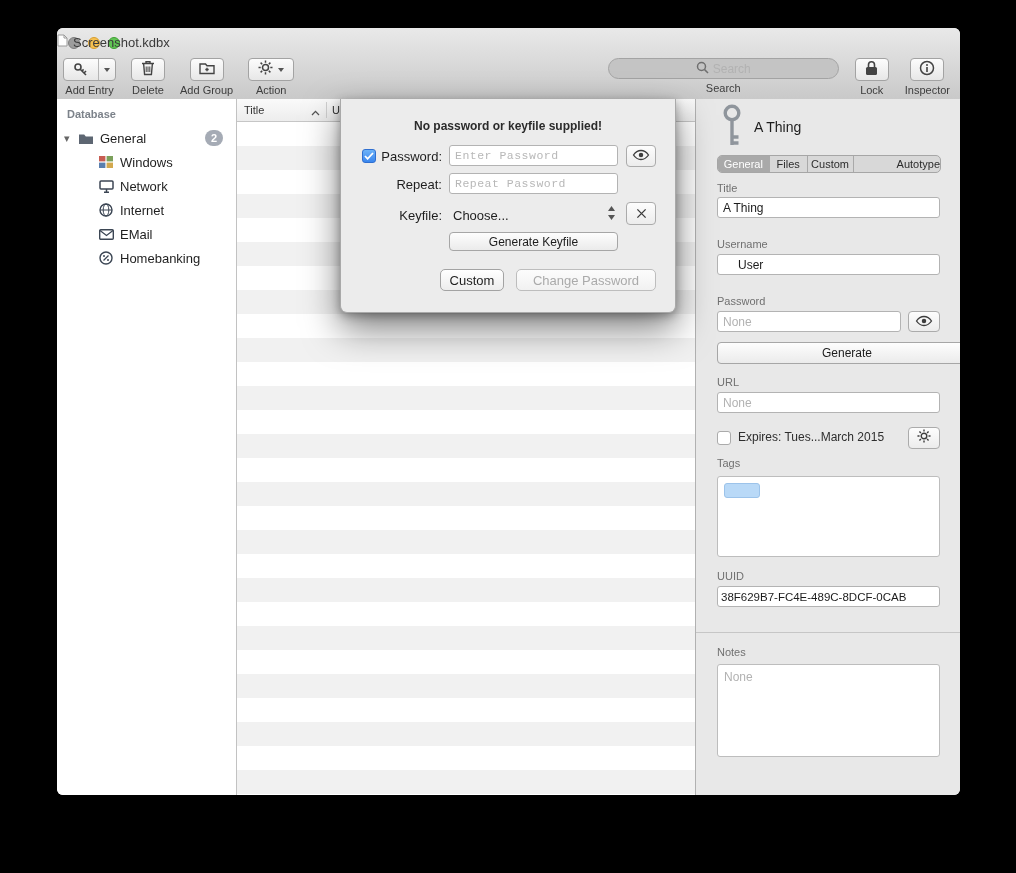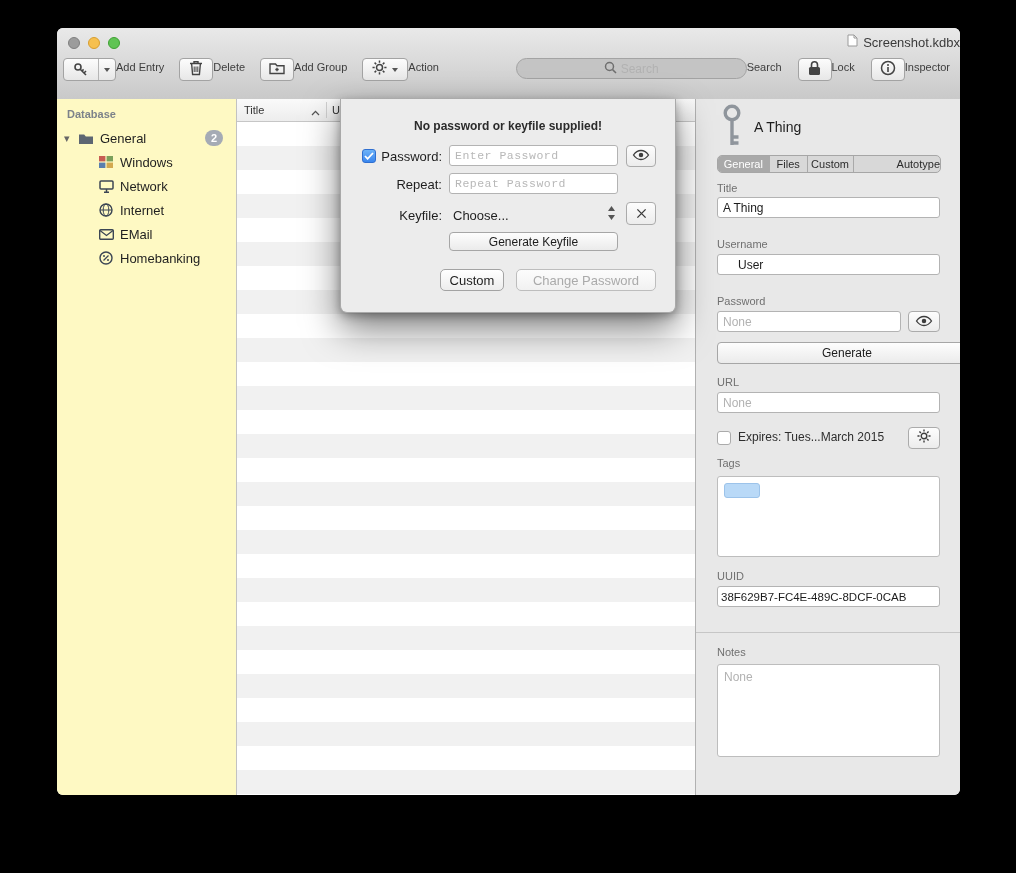--- a/index.html
+++ b/index.html
@@ -9,40 +9,40 @@
   .window{position:absolute;left:57px;top:28px;width:903px;height:767px;border-radius:6px;
           background:#ececec;overflow:hidden;box-shadow:0 22px 55px rgba(0,0,0,.75);}
   
   .header{position:absolute;left:0;top:0;right:0;height:71px;
           background:linear-gradient(#e9e9e9,#c9c9c9);border-bottom:1px solid #9a9a9a;}
   .traffic{position:absolute;left:11px;top:9px;display:flex;gap:8px;}
   .tl{width:12px;height:12px;border-radius:50%;box-sizing:border-box;}
   .tl-close{background:#9c9c9c;border:1px solid #7f7f7f;}
   .tl-min{background:#f6c04f;border:1px solid #d89e2f;}
   .tl-zoom{background:#60c454;border:1px solid #3fa133;}
-  .titlebar-title{position:absolute;left:0;right:0;top:6px;display:flex;justify-content:flex-end;
+  .titlebar-title{position:absolute;left:0;right:0;top:6px;display:flex;justify-content:flex-start;
                   align-items:center;gap:5px;font-size:13px;color:#3a3a3a;}
   .toolbar-left{position:absolute;left:6px;top:30px;display:flex;gap:15px;}
   .toolbar-right{position:absolute;right:10px;top:30px;display:flex;gap:16px;}
-  .titem{display:flex;flex-direction:row;align-items:flex-start;}
+  .titem{display:flex;flex-direction:column;align-items:center;}
   .tlabel{font-size:11px;color:#3d3d3d;margin-top:3px;white-space:nowrap;}
   .tbtn{height:23px;box-sizing:border-box;background:linear-gradient(#fcfcfc,#e7e7e7);
         border:1px solid #a3a3a3;border-radius:4px;display:flex;align-items:center;
         justify-content:center;}
   .seg-l{width:35px;height:100%;display:flex;align-items:center;justify-content:center;}
   .seg-r{width:17px;height:100%;display:flex;align-items:center;justify-content:center;
          border-left:1px solid #b5b5b5;}
   .chev{width:0;height:0;border-left:3.5px solid transparent;border-right:3.5px solid transparent;
         border-top:4px solid #555;}
   .searchfield{width:231px;height:21px;box-sizing:border-box;border-radius:11px;
                background:#c4c4c4;border:1px solid #a3a3a3;display:flex;align-items:center;
                justify-content:center;gap:4px;font-size:12px;color:#747474;}
   
   .main{position:absolute;left:0;top:71px;right:0;bottom:0;}
-  .sidebar{position:absolute;left:0;top:0;width:180px;bottom:0;background:#fef9c3;
+  .sidebar{position:absolute;left:0;top:0;width:180px;bottom:0;background:#ffffff;
            border-right:1px solid #c2c2c2;box-sizing:border-box;}
   .db-header{position:absolute;left:10px;top:9px;font-size:11px;font-weight:bold;color:#7c828a;}
   .tree{position:absolute;left:0;top:27px;right:0;}
   .tree-row{height:24px;display:flex;align-items:center;font-size:13px;color:#1f1f1f;}
   .tree-row.root{padding-left:7px;}
   .tree-row.child{padding-left:40px;}
   .disclosure{font-size:11px;color:#666;width:13px;}
   .tree-icon{width:18px;display:flex;justify-content:center;margin-right:5px;}
   .badge{margin-left:auto;margin-right:13px;background:#a5abb5;color:#fff;font-size:11px;
          font-weight:bold;border-radius:9px;min-width:18px;height:16px;display:flex;

